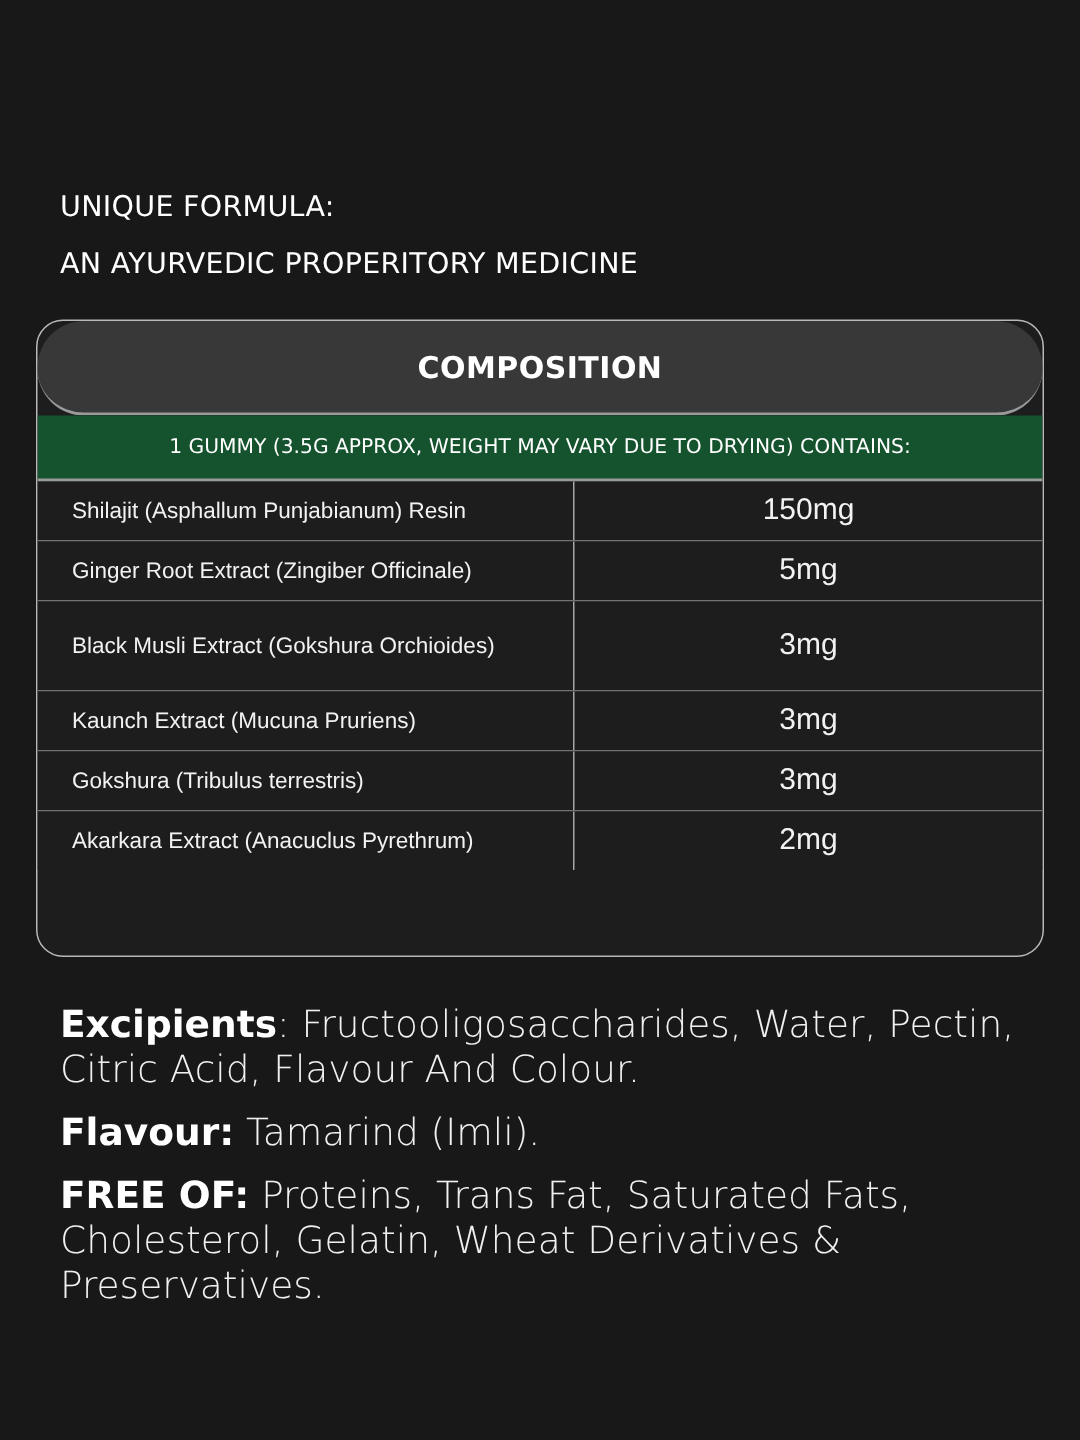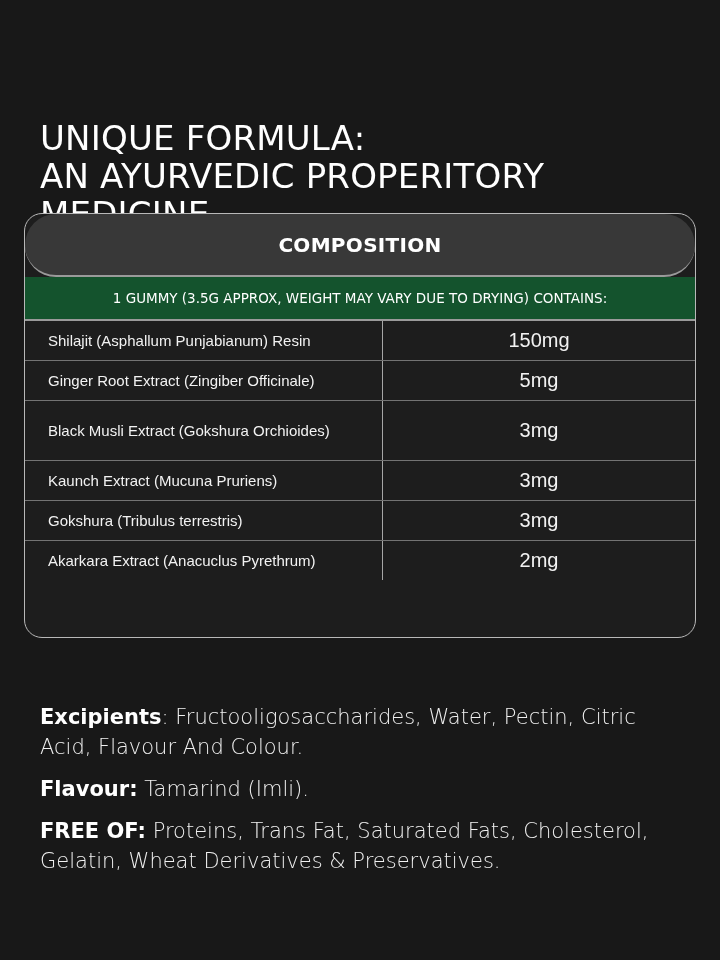--- a/index.html
+++ b/index.html
@@ -15,21 +15,21 @@
       position: relative;
       overflow: hidden;
     }
     .title {
       position: absolute;
       left: 40px;
       top: 119px;
       margin: 0;
       font-family: "DejaVu Sans", sans-serif;
       font-weight: 500;
-      font-size: 34px;
+      font-size: 19px;
       line-height: 38px;
       letter-spacing: 0.2px;
       color: #ffffff;
     }
     .title span { display: block; }
     .table-box {
       position: absolute;
       left: 24px;
       top: 213px;
       width: 670px;
@@ -87,24 +87,24 @@
       flex: 1;
       display: flex;
       align-items: center;
       justify-content: center;
       font-size: 20px;
       color: #f2f2f2;
     }
     .notes {
       position: absolute;
       left: 40px;
-      top: 702px;
+      top: 668px;
       width: 640px;
       font-family: "DejaVu Sans", sans-serif;
-      font-size: 21px;
+      font-size: 25px;
       line-height: 30px;
       color: #f0f0f0;
       font-weight: 300;
     }
     .notes p { margin: 0 0 12px 0; }
     .notes b { font-weight: 700; color: #ffffff; }
   </style>
 </head>
 <body>
 

